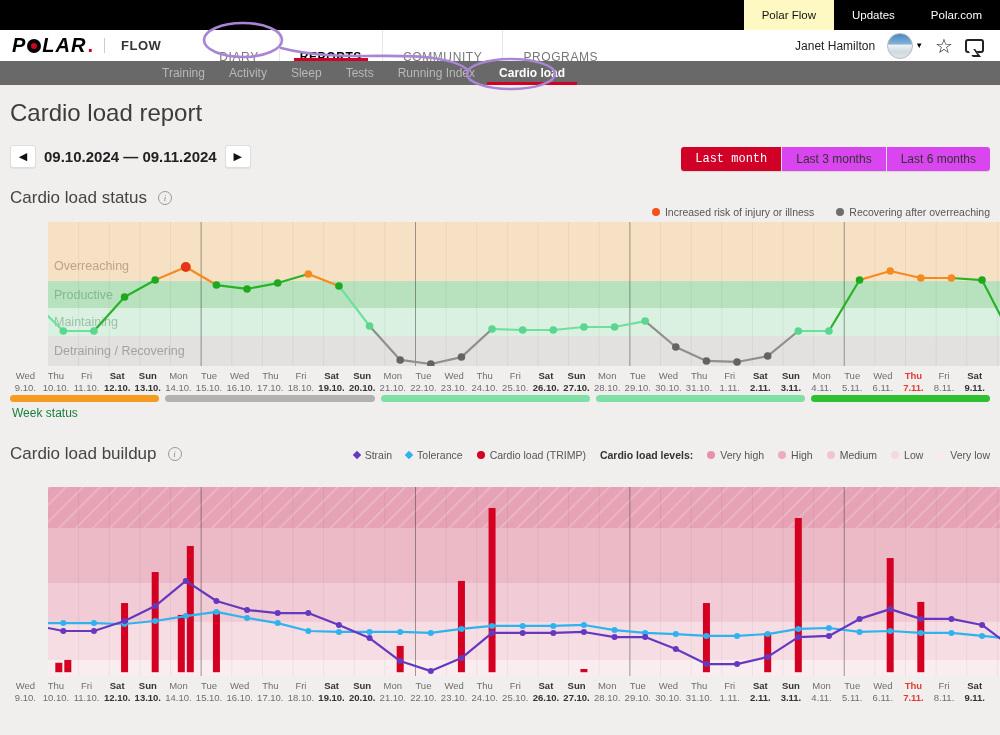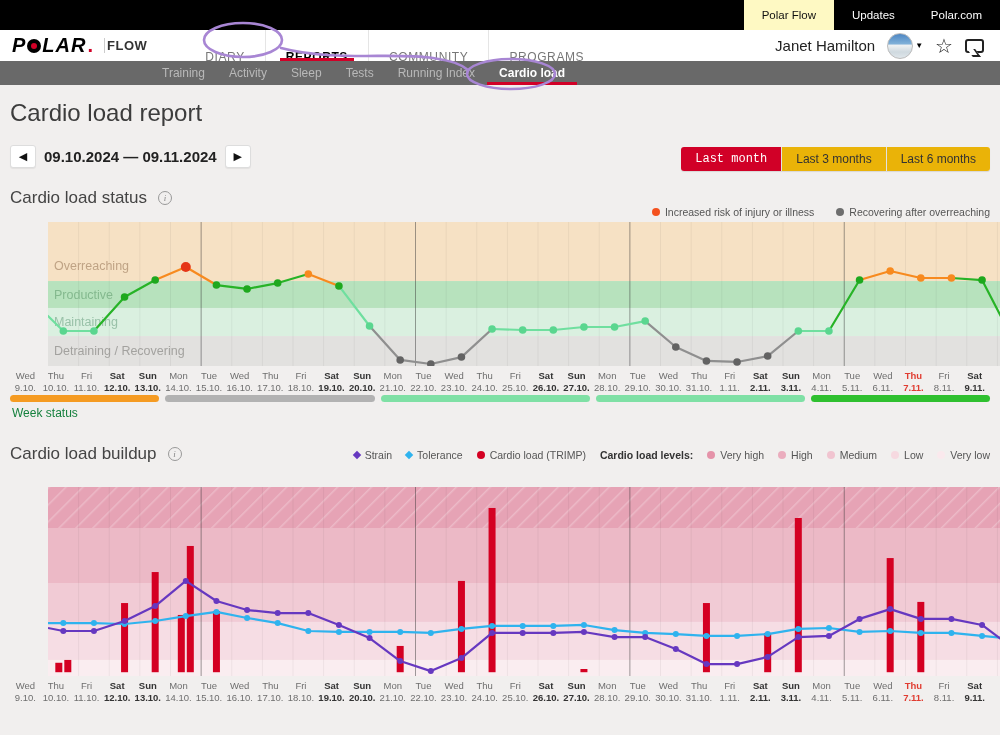--- a/index.html
+++ b/index.html
@@ -10,28 +10,28 @@
   .topbar { position: absolute; top: 0; left: 0; right: 0; height: 30px; background: #000; display: flex; justify-content: flex-end; align-items: stretch; }
   .topbar-tab { line-height: 30px; padding: 0 18px; font-size: 11.5px; color: #fff; cursor: pointer; }
   .topbar-tab.active { background: #fef9c3; color: #111; }
 
   
   .nav { position: absolute; top: 30px; left: 0; right: 0; height: 31px; background: #fff; display: flex; align-items: center; }
   .logo { display: flex; align-items: center; margin-left: 12px; font-weight: bold; font-style: italic; font-size: 20px; letter-spacing: 1px; color: #000; }
   .logo-o { display: inline-flex; align-items: center; justify-content: center; width: 14px; height: 14px; border-radius: 50%; background: #000; margin: 0 1px; }
   .logo-o-dot { width: 6px; height: 6px; border-radius: 50%; background: #d10027; }
   .logo-period { color: #d10027; font-style: normal; margin-left: 1px; }
-  .flow-label { margin-left: 10px; padding-left: 2px; border-left: 1px solid #ccc; font-size: 13px; font-weight: bold; color: #333; letter-spacing: .5px; }
+  .flow-label { margin-left: 10px; padding-left: 16px; border-left: 1px solid #ccc; font-size: 13px; font-weight: bold; color: #333; letter-spacing: .5px; }
   .navmenu { display: flex; align-items: center; margin-left: 38px; height: 31px; }
   .nav-item { position: relative; height: 31px; line-height: 31px; padding: 12px 20px; font-size: 12px; letter-spacing: .6px; color: #777; cursor: pointer; border-left: 1px solid #e5e5e5; }
   .nav-item:first-child { border-left: none; }
   .nav-item.active { color: #000; font-weight: bold; }
   .nav-item.active::after { content: ""; position: absolute; left: 14px; right: 14px; bottom: 0; height: 3px; background: #d10027; }
   .nav-right { margin-left: auto; display: flex; align-items: center; gap: 12px; margin-right: 16px; }
-  .user-name { font-size: 15px; color: #222; }
+  .user-name { font-size: 12px; color: #222; }
   .avatar-wrap { display: flex; align-items: center; gap: 2px; cursor: pointer; }
   .avatar { width: 26px; height: 26px; border-radius: 50%; background: linear-gradient(to bottom, #4d86c3 0%, #7fb0d8 40%, #eef1f2 48%, #cfd9df 75%, #dfe6ea 100%); border: 1px solid #bbb; }
   .caret { font-size: 8px; color: #000; }
   .star-icon { font-size: 20px; color: #222; cursor: pointer; line-height: 1; }
   .chat-icon { position: relative; width: 19px; height: 14px; border: 2px solid #222; border-radius: 3px; cursor: pointer; }
   .chat-icon::after { content: ""; position: absolute; left: 3px; bottom: -6px; width: 6px; height: 6px; background: #fff; border-right: 2px solid #222; border-bottom: 2px solid #222; transform: skewX(35deg); border-top: none; }
 
   
   .subnav { position: absolute; top: 61px; left: 0; right: 0; height: 24px; background: #696969; display: flex; align-items: flex-start; font-size: 12px; color: #b9b9b9; }
   .subnav-item { line-height: 24px; padding: 0 12px; cursor: pointer; }
@@ -41,21 +41,21 @@
   
   .annotation-svg { position: absolute; top: 0; left: 0; pointer-events: none; z-index: 60; }
 
   
   .content { position: absolute; top: 85px; left: 0; right: 0; bottom: 0; background: #f1efee; }
   .page-title { position: absolute; top: 14px; left: 10px; font-size: 24px; font-weight: 400; color: #3c3c3c; }
   .date-row { position: absolute; top: 60px; left: 10px; display: flex; align-items: center; gap: 8px; }
   .arrow-btn { width: 26px; height: 23px; background: #fff; border: 1px solid #ddd; border-radius: 3px; font-size: 11px; color: #111; display: flex; align-items: center; justify-content: center; cursor: pointer; box-shadow: 0 1px 1px rgba(0,0,0,.06); }
   .date-range { font-size: 15px; font-weight: bold; color: #222; }
   .range-group { position: absolute; top: 62px; right: 10px; display: flex; border-radius: 3px; overflow: hidden; box-shadow: 0 1px 1px rgba(0,0,0,.1); }
-  .range-btn { padding: 0 14px; height: 24px; line-height: 24px; font-size: 12px; background: #eab308; color: #333; border-left: 1px solid #e2e2e2; cursor: pointer; }
+  .range-btn { padding: 0 14px; height: 24px; line-height: 24px; font-size: 12px; background: #d946ef; color: #333; border-left: 1px solid #e2e2e2; cursor: pointer; }
   .range-btn.active { background: #d10027; color: #fff; border-left: none; font-family: Liberation Mono, monospace; }
 
   .section-title { position: absolute; left: 10px; font-size: 17px; color: #444; display: flex; align-items: center; gap: 11px; }
   .info-icon { width: 14px; height: 14px; border: 1px solid #999; border-radius: 50%; color: #888; font-size: 9px; font-style: italic; font-family: "Liberation Serif", serif; display: inline-flex; align-items: center; justify-content: center; cursor: pointer; }
   .legend-row { position: absolute; right: 10px; display: flex; align-items: center; gap: 22px; font-size: 10.5px; color: #555; }
   .legend-item { display: flex; align-items: center; gap: 5px; }
   .dot { width: 8px; height: 8px; border-radius: 50%; display: inline-block; }
   .diamond { width: 6px; height: 6px; transform: rotate(45deg); display: inline-block; }
   .legend-strong { font-weight: bold; color: #333; }
   .legend-row2 { gap: 14px; }

